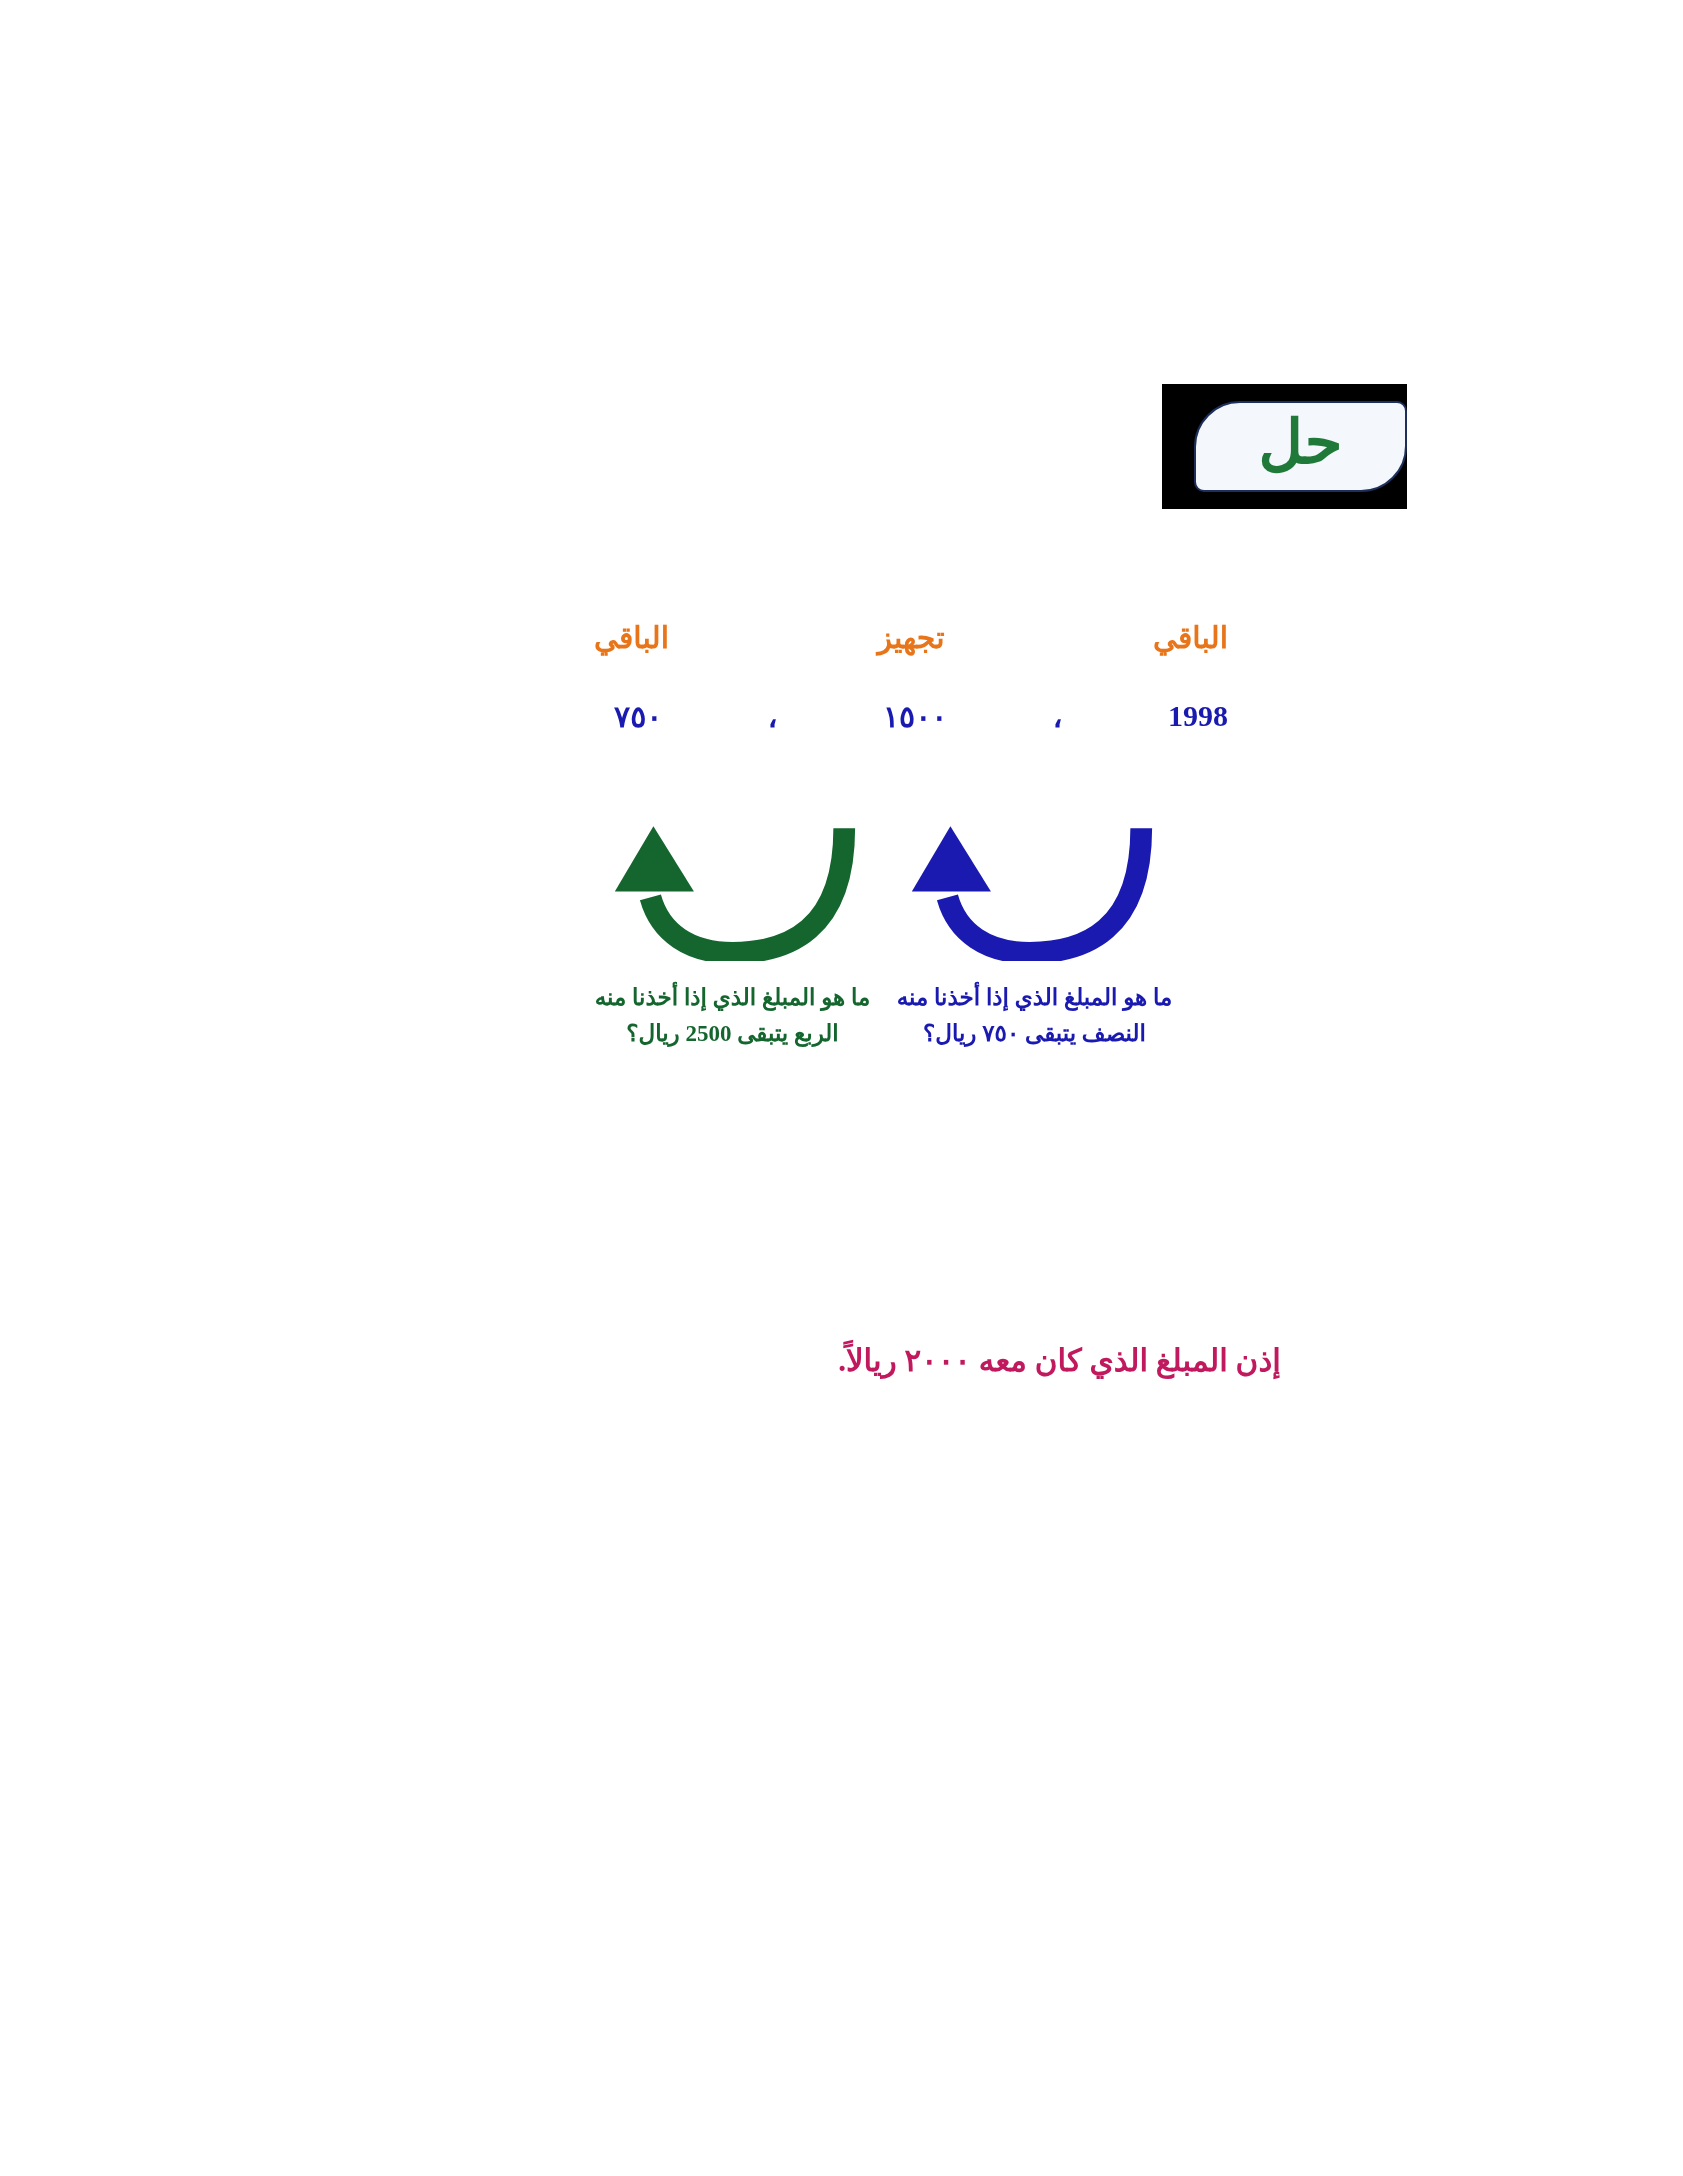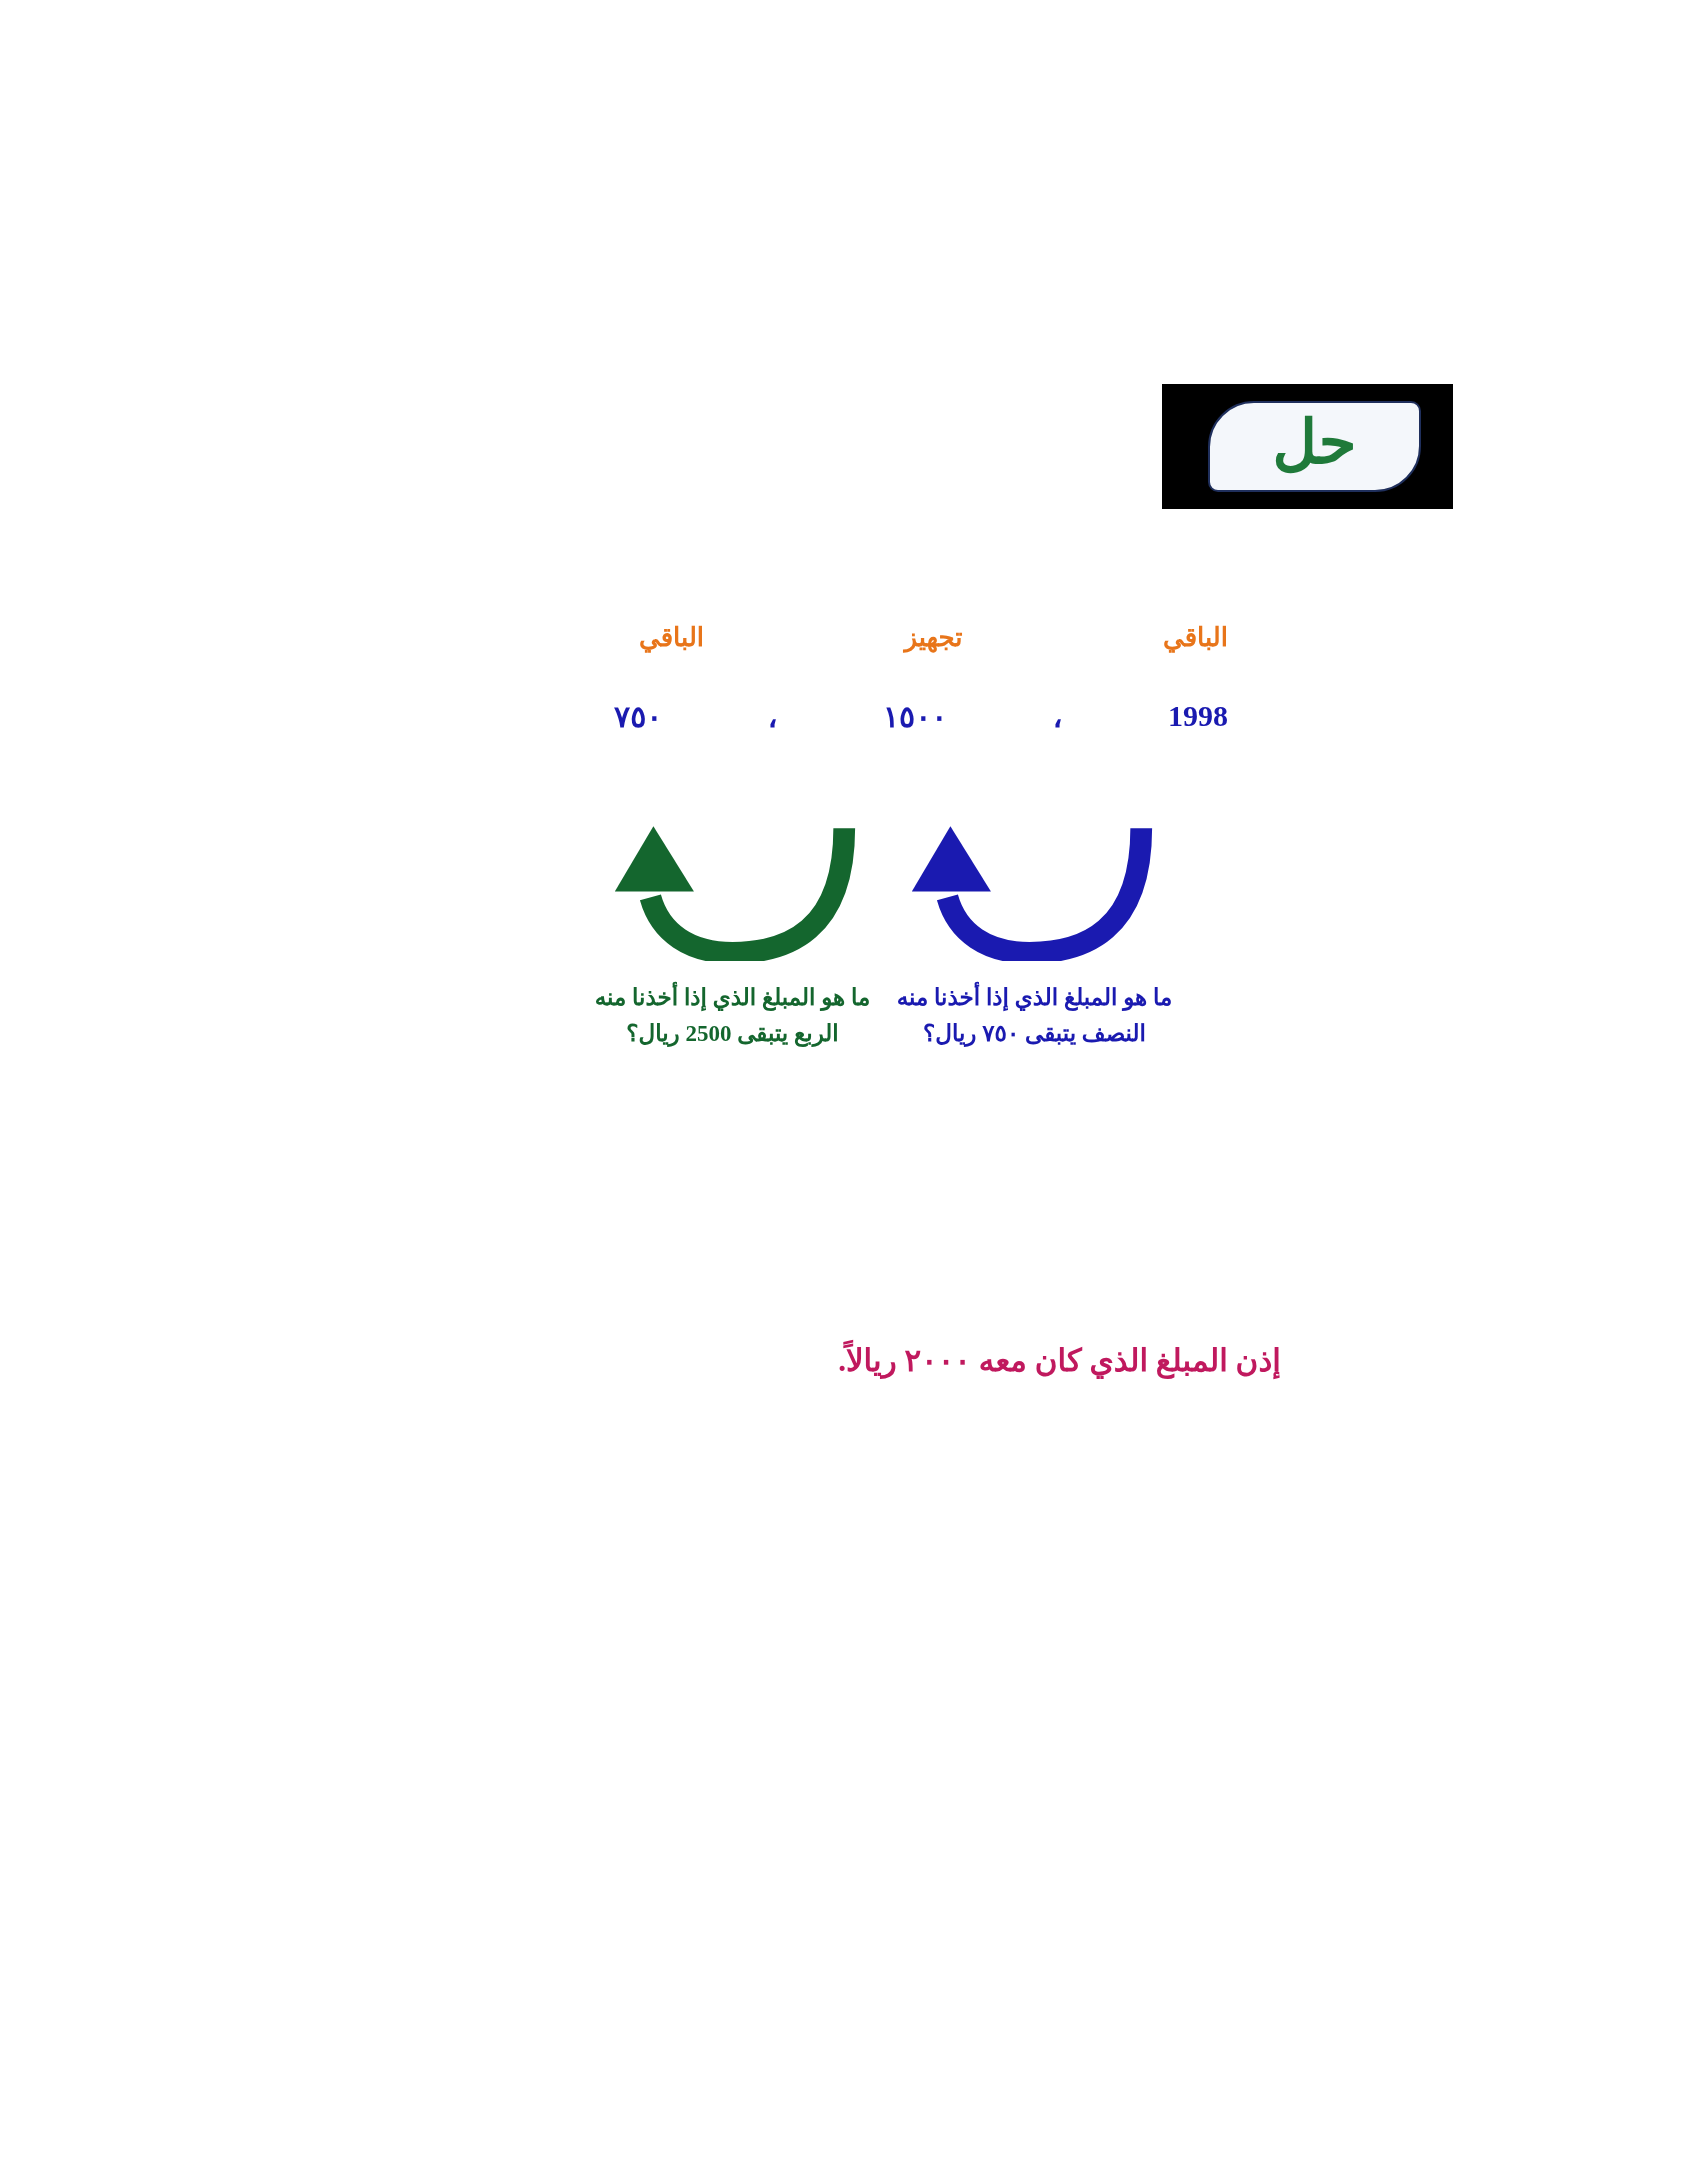--- a/index.html
+++ b/index.html
@@ -19,22 +19,21 @@
     position: absolute;
     inset: 0;
   }
 
   
   .badge {
     position: absolute;
     background: #000000;
     display: flex;
     align-items: center;
-    justify-content: flex-end;
-    padding-left: 46px;
+    justify-content: flex-start;
   }
   .badge .plate {
     background: #f4f7fb;
     border: 2px solid #1f2f5c;
     border-radius: 34px 34px 34px 34px;
     display: flex;
     align-items: center;
     justify-content: center;
     box-sizing: border-box;
   }
@@ -86,24 +85,23 @@
     width: 634px;
     height: 46px;
     display: flex;
     flex-direction: row;
     justify-content: space-between;
     align-items: center;
     direction: rtl;
   }
   .headers-row .hdr {
     color: #e8751a;
-    font-size: 26px;
+    font-size: 30px;
     font-weight: bold;
     white-space: nowrap;
-    margin-left: 45px;
   }
 
   
   .values-row {
     position: absolute;
     left: 614px;
     top: 693px;
     width: 614px;
     height: 46px;
     display: flex;

